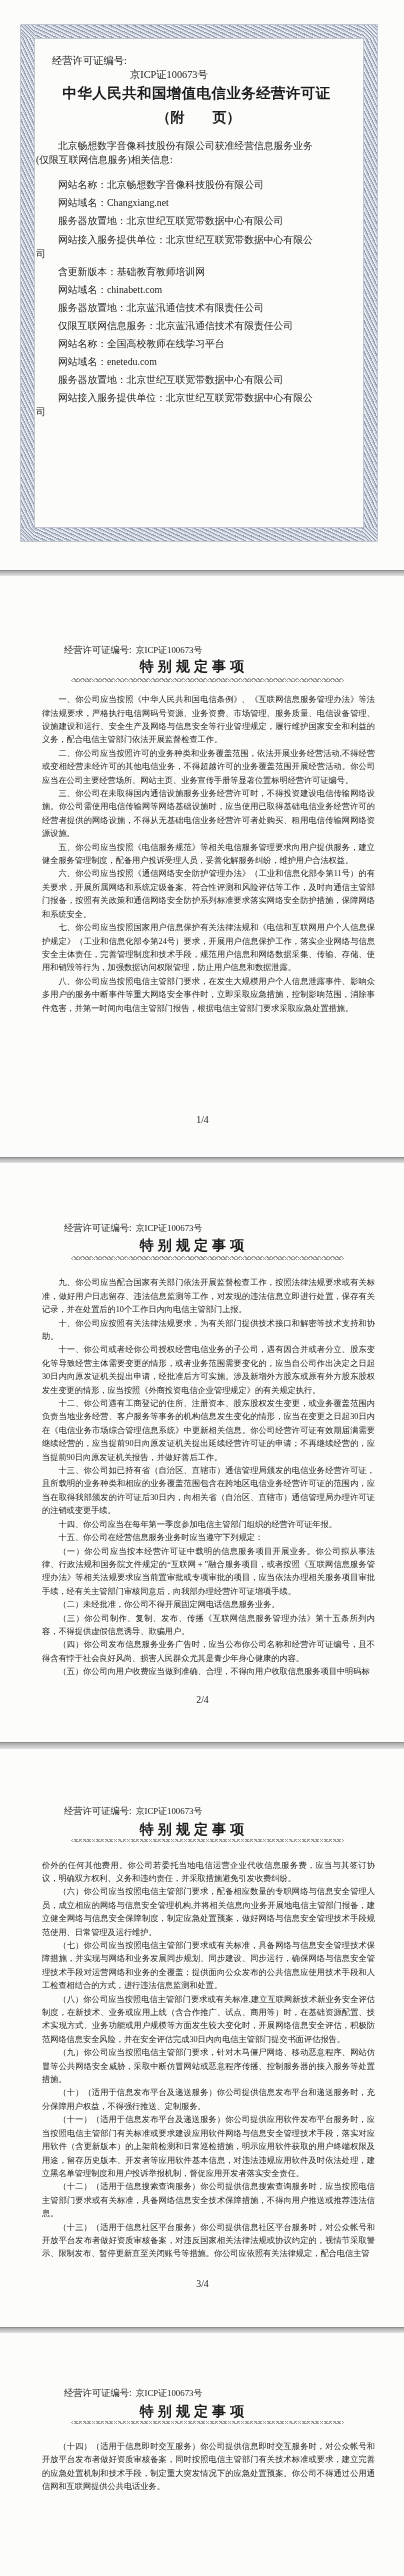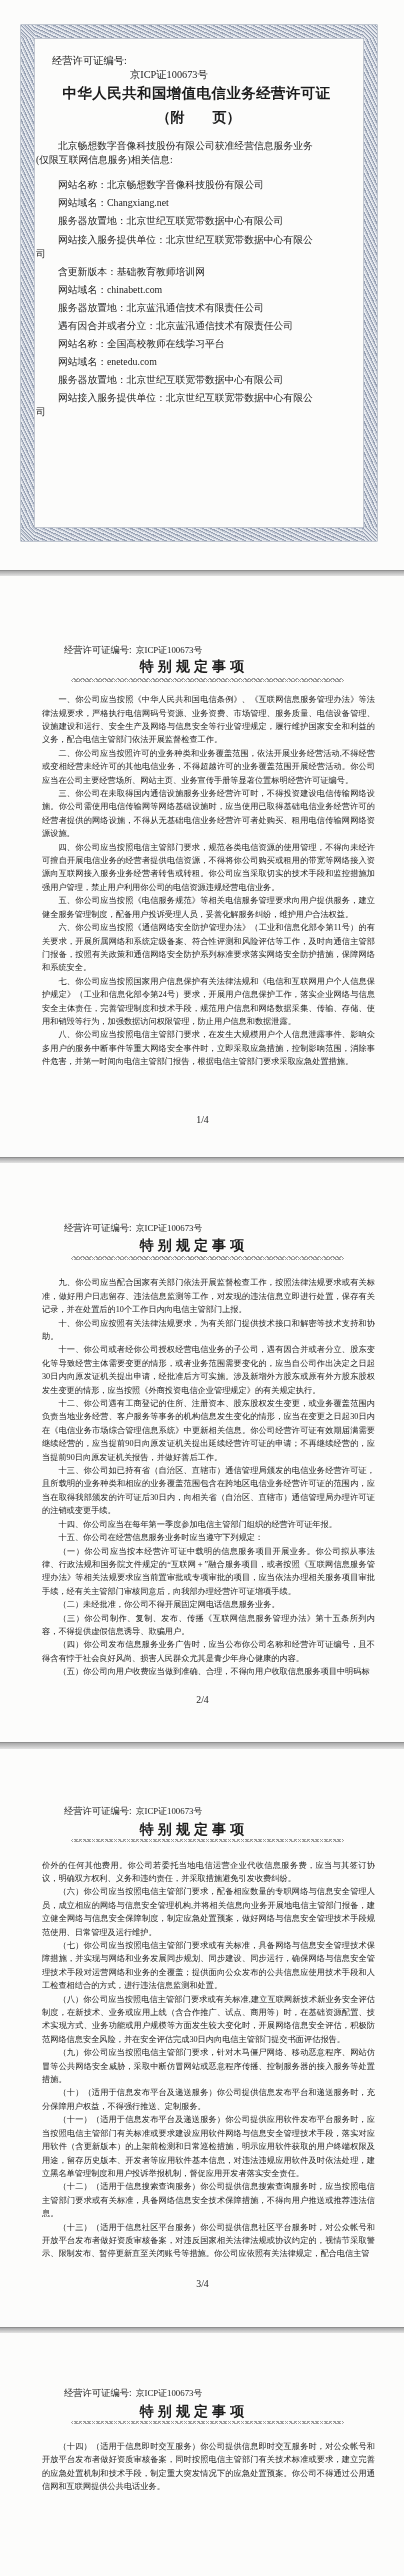--- a/index.html
+++ b/index.html
@@ -59,41 +59,40 @@
     <div class="cover-sub">（附　　页）</div>
     <div class="cover-body">
       <p class="intro">北京畅想数字音像科技股份有限公司获准经营信息服务业务(仅限互联网信息服务)相关信息:</p>
       <p>网站名称：北京畅想数字音像科技股份有限公司</p>
       <p>网站域名：Changxiang.net</p>
       <p>服务器放置地：北京世纪互联宽带数据中心有限公司</p>
       <p>网站接入服务提供单位：北京世纪互联宽带数据中心有限公司</p>
       <p>含更新版本：基础教育教师培训网</p>
       <p>网站域名：chinabett.com</p>
       <p>服务器放置地：北京蓝汛通信技术有限责任公司</p>
-      <p>遇有因合并或者分立：北京蓝汛通信技术有限责任公司</p>
+      <p>仅限互联网信息服务：北京蓝汛通信技术有限责任公司</p>
       <p>网站名称：全国高校教师在线学习平台</p>
       <p>网站域名：enetedu.com</p>
       <p>服务器放置地：北京世纪互联宽带数据中心有限公司</p>
       <p>网站接入服务提供单位：北京世纪互联宽带数据中心有限公司</p>
     </div>
   </section>
 
   <div class="pagebreak"></div>
 
   <section class="page spec" id="sp1">
     <div class="spec-head">
       <span>经营许可证编号:</span><span class="hv">京ICP证100673号</span>
     </div>
     <div class="spec-title">特别规定事项</div>
     <div class="zigzag"></div>
     <div class="spec-body">
       <p>一、你公司应当按照《中华人民共和国电信条例》、《互联网信息服务管理办法》等法律法规要求，严格执行电信网码号资源、业务资费、市场管理、服务质量、电信设备管理、设施建设和运行、安全生产及网络与信息安全等行业管理规定，履行维护国家安全和利益的义务，配合电信主管部门依法开展监督检查工作。</p>
       <p>二、你公司应当按照许可的业务种类和业务覆盖范围，依法开展业务经营活动,不得经营或变相经营未经许可的其他电信业务，不得超越许可的业务覆盖范围开展经营活动。你公司应当在公司主要经营场所、网站主页、业务宣传手册等显著位置标明经营许可证编号。</p>
       <p>三、你公司在未取得国内通信设施服务业务经营许可时，不得投资建设电信传输网络设施。你公司需使用电信传输网等网络基础设施时，应当使用已取得基础电信业务经营许可的经营者提供的网络设施，不得从无基础电信业务经营许可者处购买、租用电信传输网网络资源设施。</p>
-      <p>四、你公司应当按照电信主管部门要求，规范各类电信资源的使用管理，不得向未经许可擅自开展电信业务的经营者提供电信资源，不得将你公司购买或租用的带宽等网络接入资源向互联网接入服务业务经营者转售或转租。你公司应当采取切实的技术手段和监控措施加强用户管理，禁止用户利用你公司的电信资源违规经营电信业务。</p>
       <p>五、你公司应当按照《电信服务规范》等相关电信服务管理要求向用户提供服务，建立健全服务管理制度，配备用户投诉受理人员，妥善化解服务纠纷，维护用户合法权益。</p>
       <p>六、你公司应当按照《通信网络安全防护管理办法》（工业和信息化部令第11号）的有关要求，开展所属网络和系统定级备案、符合性评测和风险评估等工作，及时向通信主管部门报备，按照有关政策和通信网络安全防护系列标准要求落实网络安全防护措施，保障网络和系统安全。</p>
       <p>七、你公司应当按照国家用户信息保护有关法律法规和《电信和互联网用户个人信息保护规定》（工业和信息化部令第24号）要求，开展用户信息保护工作，落实企业网络与信息安全主体责任，完善管理制度和技术手段，规范用户信息和网络数据采集、传输、存储、使用和销毁等行为，加强数据访问权限管理，防止用户信息和数据泄露。</p>
       <p>八、你公司应当按照电信主管部门要求，在发生大规模用户个人信息泄露事件、影响众多用户的服务中断事件等重大网络安全事件时，立即采取应急措施，控制影响范围，消除事件危害，并第一时间向电信主管部门报告，根据电信主管部门要求采取应急处置措施。</p>
     </div>
     <div class="pnum">1/4</div>
   </section>
 
   <div class="pagebreak"></div>
 

